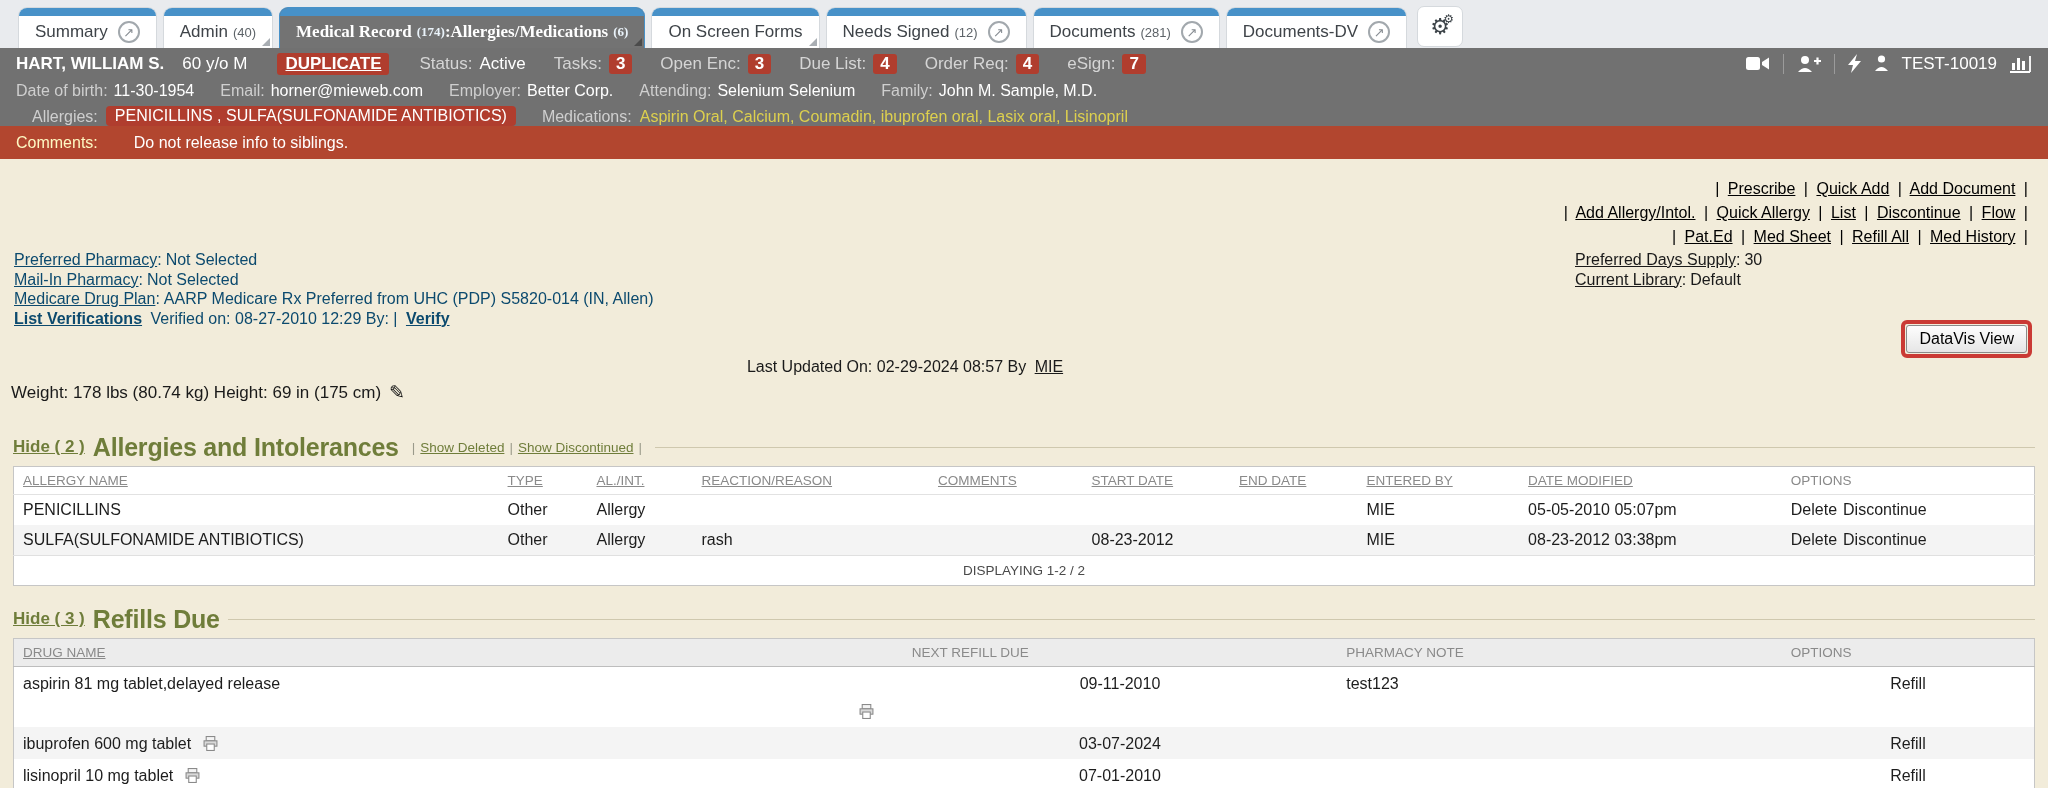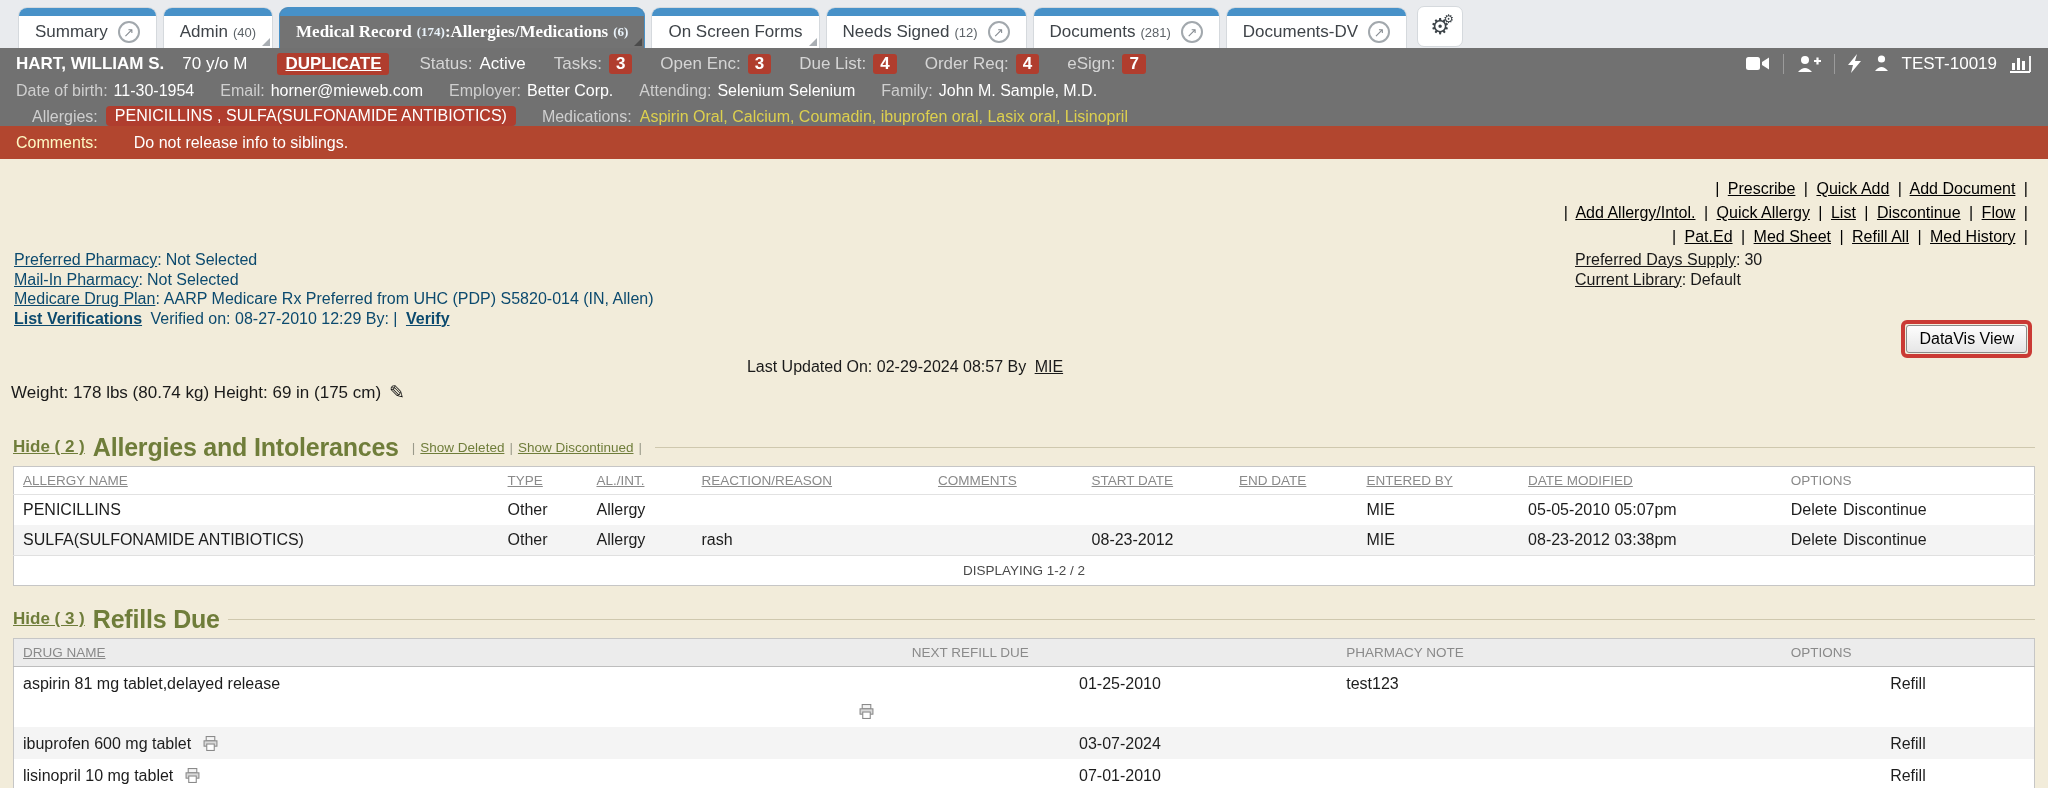--- a/index.html
+++ b/index.html
@@ -155,21 +155,21 @@
   </div>
   <div class="gearbtn">
     <span class="g1">⚙</span>
     <span class="g2">⚙</span>
   </div>
 </div>
 
 <div class="grayband">
   <div class="pbar">
     <span class="pname">HART, WILLIAM S.</span>
-    <span class="page">70 y/o M</span>
+    <span class="page">60 y/o M</span>
     <span class="badge dup">DUPLICATE</span>
     <span class="stat">
       <span class="lbl">Status:</span>
       <span class="val">Active</span>
     </span>
     <span class="stat">
       <span class="lbl">Tasks:</span>
       <span class="vbadge">3</span>
     </span>
     <span class="stat">
@@ -414,21 +414,21 @@
           <div class="drug-line2">
             <span class="pr">
               <svg width="15" height="15" viewBox="0 0 14 14">
                   <rect x="3" y="0.5" width="8" height="4" fill="#f4f4f4" stroke="#8a8a8a"></rect>
                   <rect x="1" y="4.5" width="12" height="5" fill="#d9d9d9" stroke="#8a8a8a"></rect>
                   <rect x="3.5" y="7.5" width="7" height="6" fill="#fff" stroke="#8a8a8a"></rect>
                 </svg>
             </span>
           </div>
         </td>
-        <td class="due">01-25-2010</td>
+        <td class="due">09-11-2010</td>
         <td>test123</td>
         <td class="opt">Refill</td>
       </tr>
       <tr class="alt">
         <td>
           <span>ibuprofen 600 mg tablet</span>
           <span class="pr">
             <svg width="15" height="15" viewBox="0 0 14 14">
                 <rect x="3" y="0.5" width="8" height="4" fill="#f4f4f4" stroke="#8a8a8a"></rect>
                 <rect x="1" y="4.5" width="12" height="5" fill="#d9d9d9" stroke="#8a8a8a"></rect>

